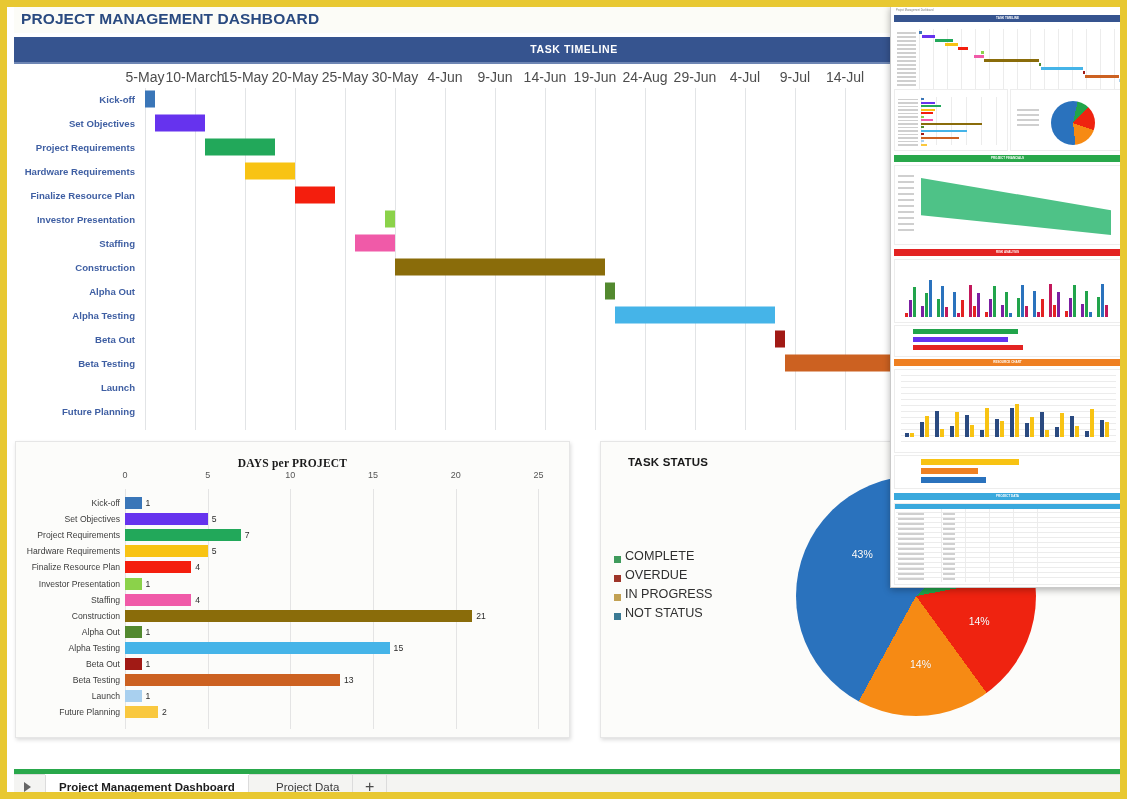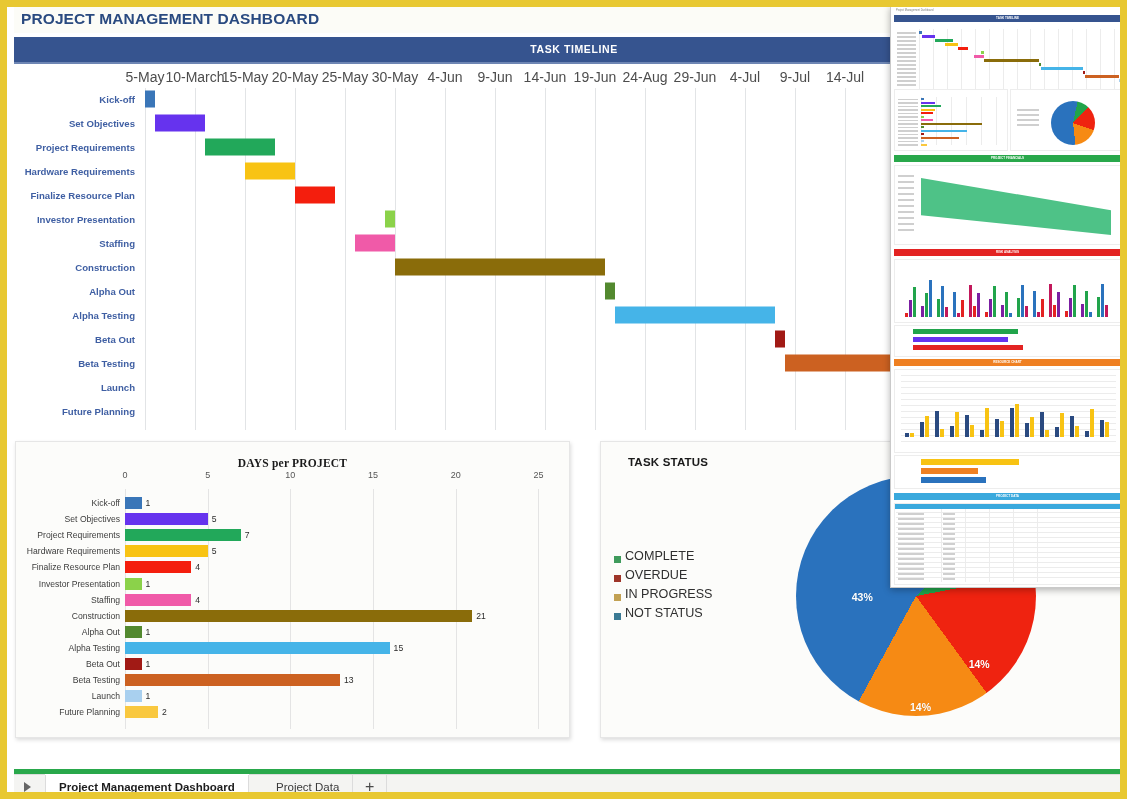--- a/index.html
+++ b/index.html
@@ -114,24 +114,23 @@
   }
 
   
   .pie-wrap{
     position:absolute;left:195px;top:34px;width:240px;height:240px;
   }
   .pie{
     position:absolute;left:0;top:0;width:240px;height:240px;border-radius:50%;
   }
   .pie-label{
-    position:absolute;color:#ffffff;font-size:10.5px;font-weight:bold;
+    position:absolute;color:#ffffff;font-size:10.5px;font-weight:normal;
     transform:translate(-50%,-50%);
     text-shadow:0 0 1px rgba(0,0,0,.2);
-    margin-top:43px;
   }
   .legend{
     position:absolute;left:13px;top:102px;
   }
   .legend-item{
     display:flex;align-items:flex-end;height:19px;
     font-size:12.6px;color:#2f2f2f;
   }
   .legend-swatch{
     width:7px;height:7px;margin-right:4px;flex:0 0 auto;

